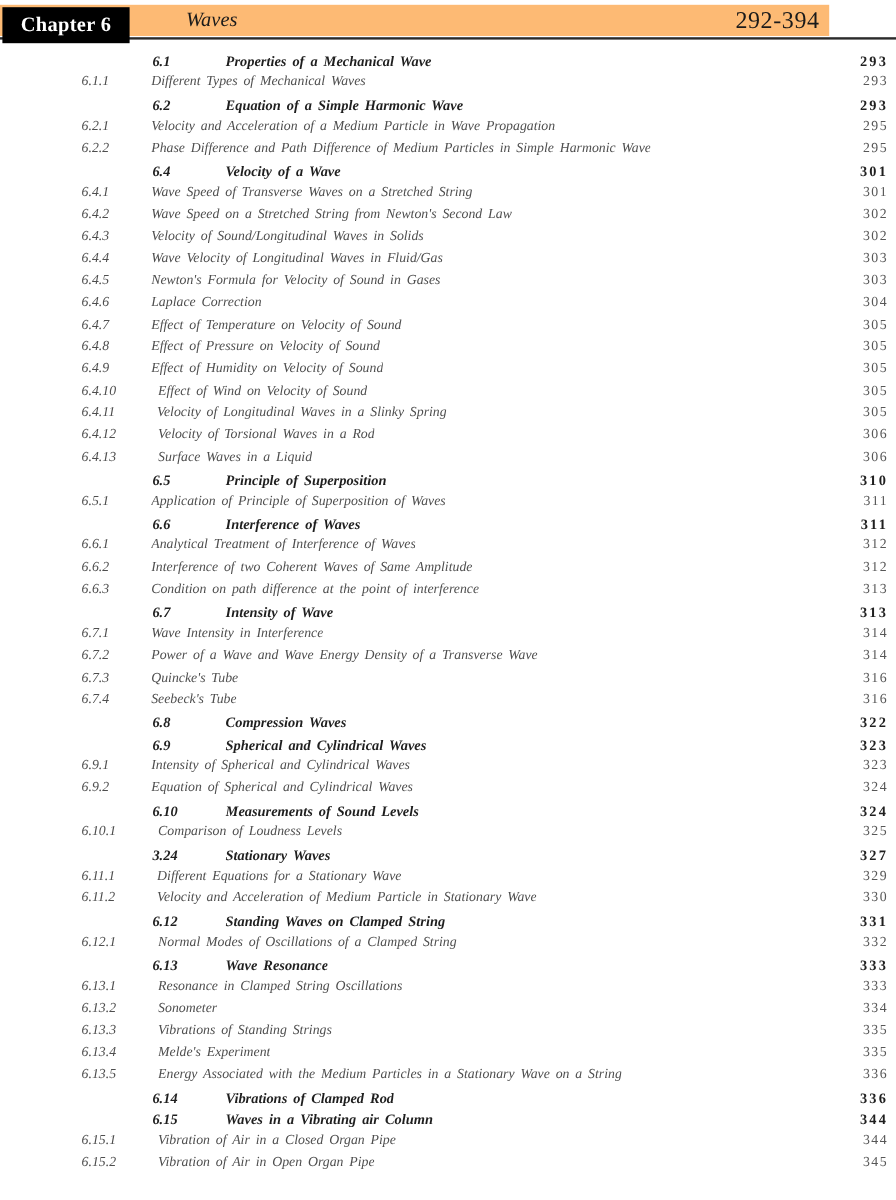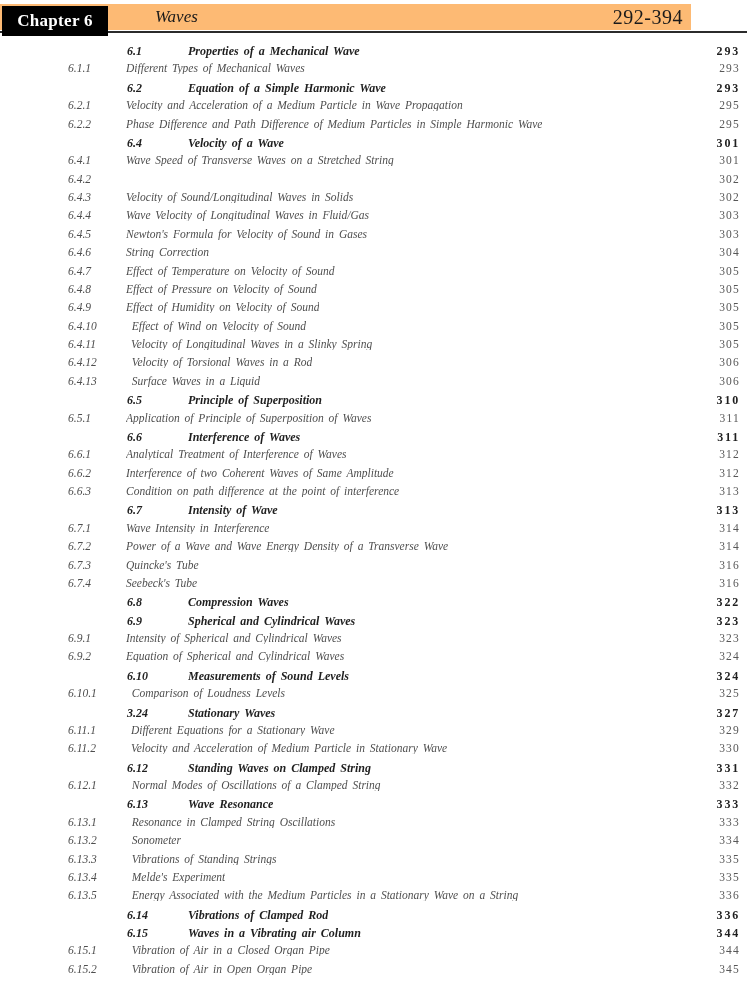--- a/index.html
+++ b/index.html
@@ -98,40 +98,41 @@
       <span class="title">Velocity of a Wave</span>
       <span class="page">301</span>
     </div>
     <div class="row l2">
       <span class="num">6.4.1</span>
       <span class="title">Wave Speed of Transverse Waves on a Stretched String</span>
       <span class="page">301</span>
     </div>
     <div class="row l2">
       <span class="num">6.4.2</span>
+      <span class="title">Wave Speed on a Stretched String from Newton's Second Law</span>
       <span class="page">302</span>
     </div>
     <div class="row l2">
       <span class="num">6.4.3</span>
       <span class="title">Velocity of Sound/Longitudinal Waves in Solids</span>
       <span class="page">302</span>
     </div>
     <div class="row l2">
       <span class="num">6.4.4</span>
       <span class="title">Wave Velocity of Longitudinal Waves in Fluid/Gas</span>
       <span class="page">303</span>
     </div>
     <div class="row l2">
       <span class="num">6.4.5</span>
       <span class="title">Newton's Formula for Velocity of Sound in Gases</span>
       <span class="page">303</span>
     </div>
     <div class="row l2">
       <span class="num">6.4.6</span>
-      <span class="title">String Correction</span>
+      <span class="title">Laplace Correction</span>
       <span class="page">304</span>
     </div>
     <div class="row l2">
       <span class="num">6.4.7</span>
       <span class="title">Effect of Temperature on Velocity of Sound</span>
       <span class="page">305</span>
     </div>
     <div class="row l2">
       <span class="num">6.4.8</span>
       <span class="title">Effect of Pressure on Velocity of Sound</span>

